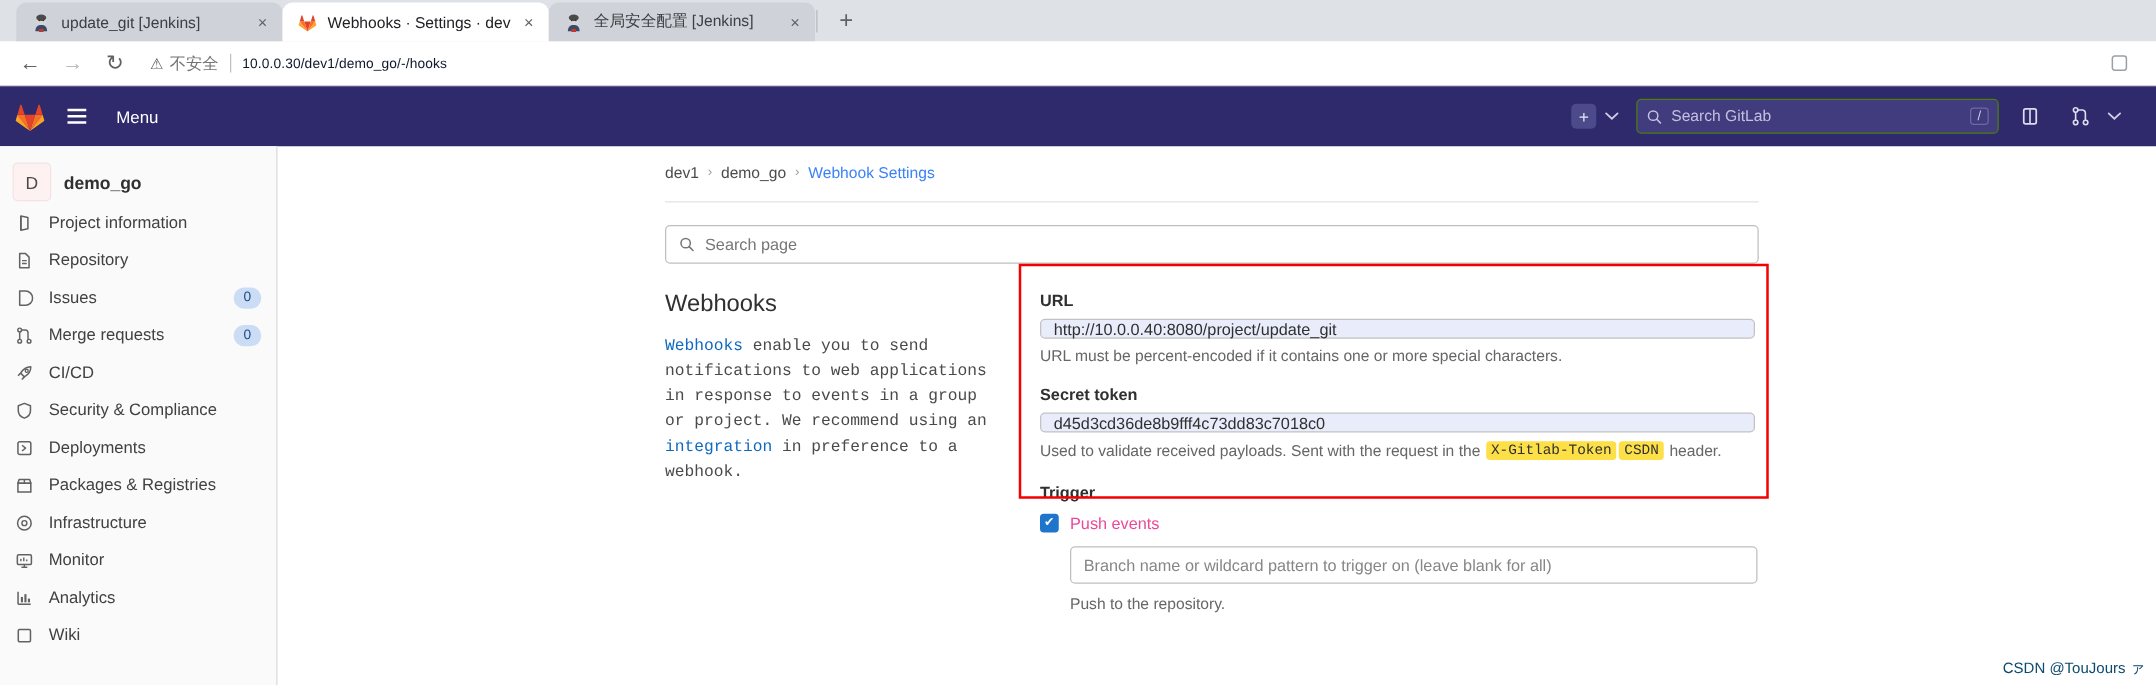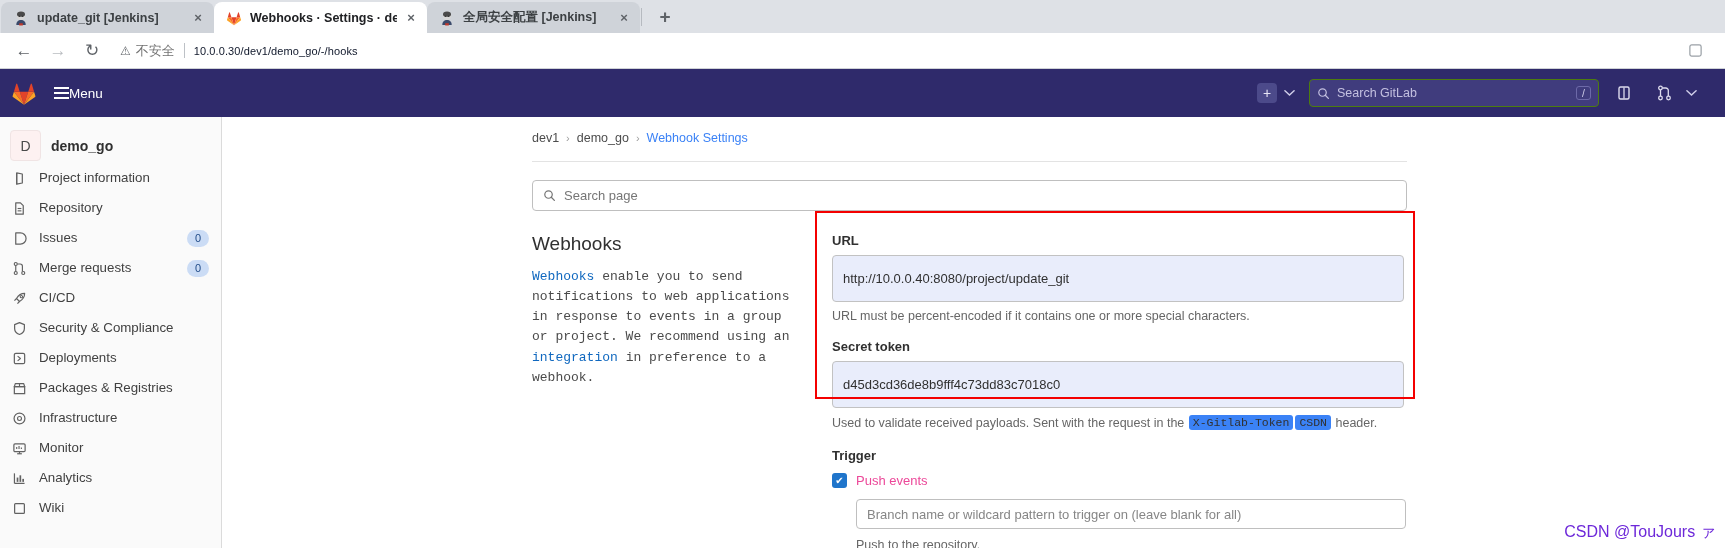--- a/index.html
+++ b/index.html
@@ -10,23 +10,22 @@
     overflow: hidden;
   }
 
   
   .browser-chrome { background: #dee1e6; width: 100%; }
 
   .tabstrip {
     height: 33px;
     display: flex;
     align-items: flex-end;
-    padding-left: 1px;
+    padding-left: 13px;
     background: #dee1e6;
-    font-weight: bold;
   }
   .tab {
     display: flex;
     align-items: center;
     height: 31px;
     width: 213px;
     padding: 0 8px 0 11px;
     border-radius: 8px 8px 0 0;
     background: #cfd3d9;
     font-size: 12.5px;
@@ -114,21 +113,21 @@
     width: 32px; height: 32px;
     display: flex; align-items: center; justify-content: center;
     margin-right: 6px;
   }
   .gl-menu-btn {
     display: flex; align-items: center;
     color: #ffffff;
     font-size: 13.5px;
     padding: 6px 8px;
     border-radius: 4px;
-    gap: 0;
+    gap: 24px;
   }
   .hamburger { display: flex; flex-direction: column; gap: 3px; }
   .hamburger i { display: block; width: 15px; height: 2px; background: #fff; }
   .gl-spacer { flex: 1 1 auto; }
   .gl-plus-btn {
     width: 20px; height: 20px;
     background: #4c4a8a;
     border-radius: 4px;
     display: flex; align-items: center; justify-content: center;
     color: #e6e4f5; font-size: 14px; line-height: 1;
@@ -282,21 +281,21 @@
   }
 
   .field-label {
     font-size: 13px;
     color: #303030;
     font-weight: bold;
     margin-bottom: 7px;
   }
   .text-field {
     width: 572px;
-    height: 47px;
+    height: 16px;
     border: 1px solid #c2c2c2;
     border-radius: 4px;
     background: #e9edfb;
     display: flex;
     align-items: center;
     padding: 0 10px;
     font-size: 13px;
     color: #303030;
   }
   .field-hint {
@@ -304,21 +303,21 @@
     color: #666666;
     margin-top: 7px;
     display: flex;
     align-items: center;
     flex-wrap: wrap;
     gap: 0px;
   }
   .code {
     font-family: "Liberation Mono", monospace;
     font-size: 11.5px;
-    background: #3b82f6;
+    background: #fde047;
     border-radius: 3px;
     padding: 1px 4px;
     color: #303030;
     margin: 0 1px;
   }
 
   .trigger-block { margin-top: 18px; }
   .trigger-title {
     font-size: 13px;
     font-weight: bold;
@@ -354,22 +353,22 @@
     margin-left: 24px;
     margin-top: 9px;
     font-size: 12.5px;
     color: #666666;
   }
 
   .watermark {
     position: absolute;
     right: 9px;
     bottom: 5px;
-    font-size: 16px;
-    color: #6d28d9;
+    font-size: 12px;
+    color: #0c4a6e;
   }
 
   svg { display: block; }
 </style>
 </head>
 <body>
 
 <div class="browser-chrome">
 
   <div class="tabstrip">

